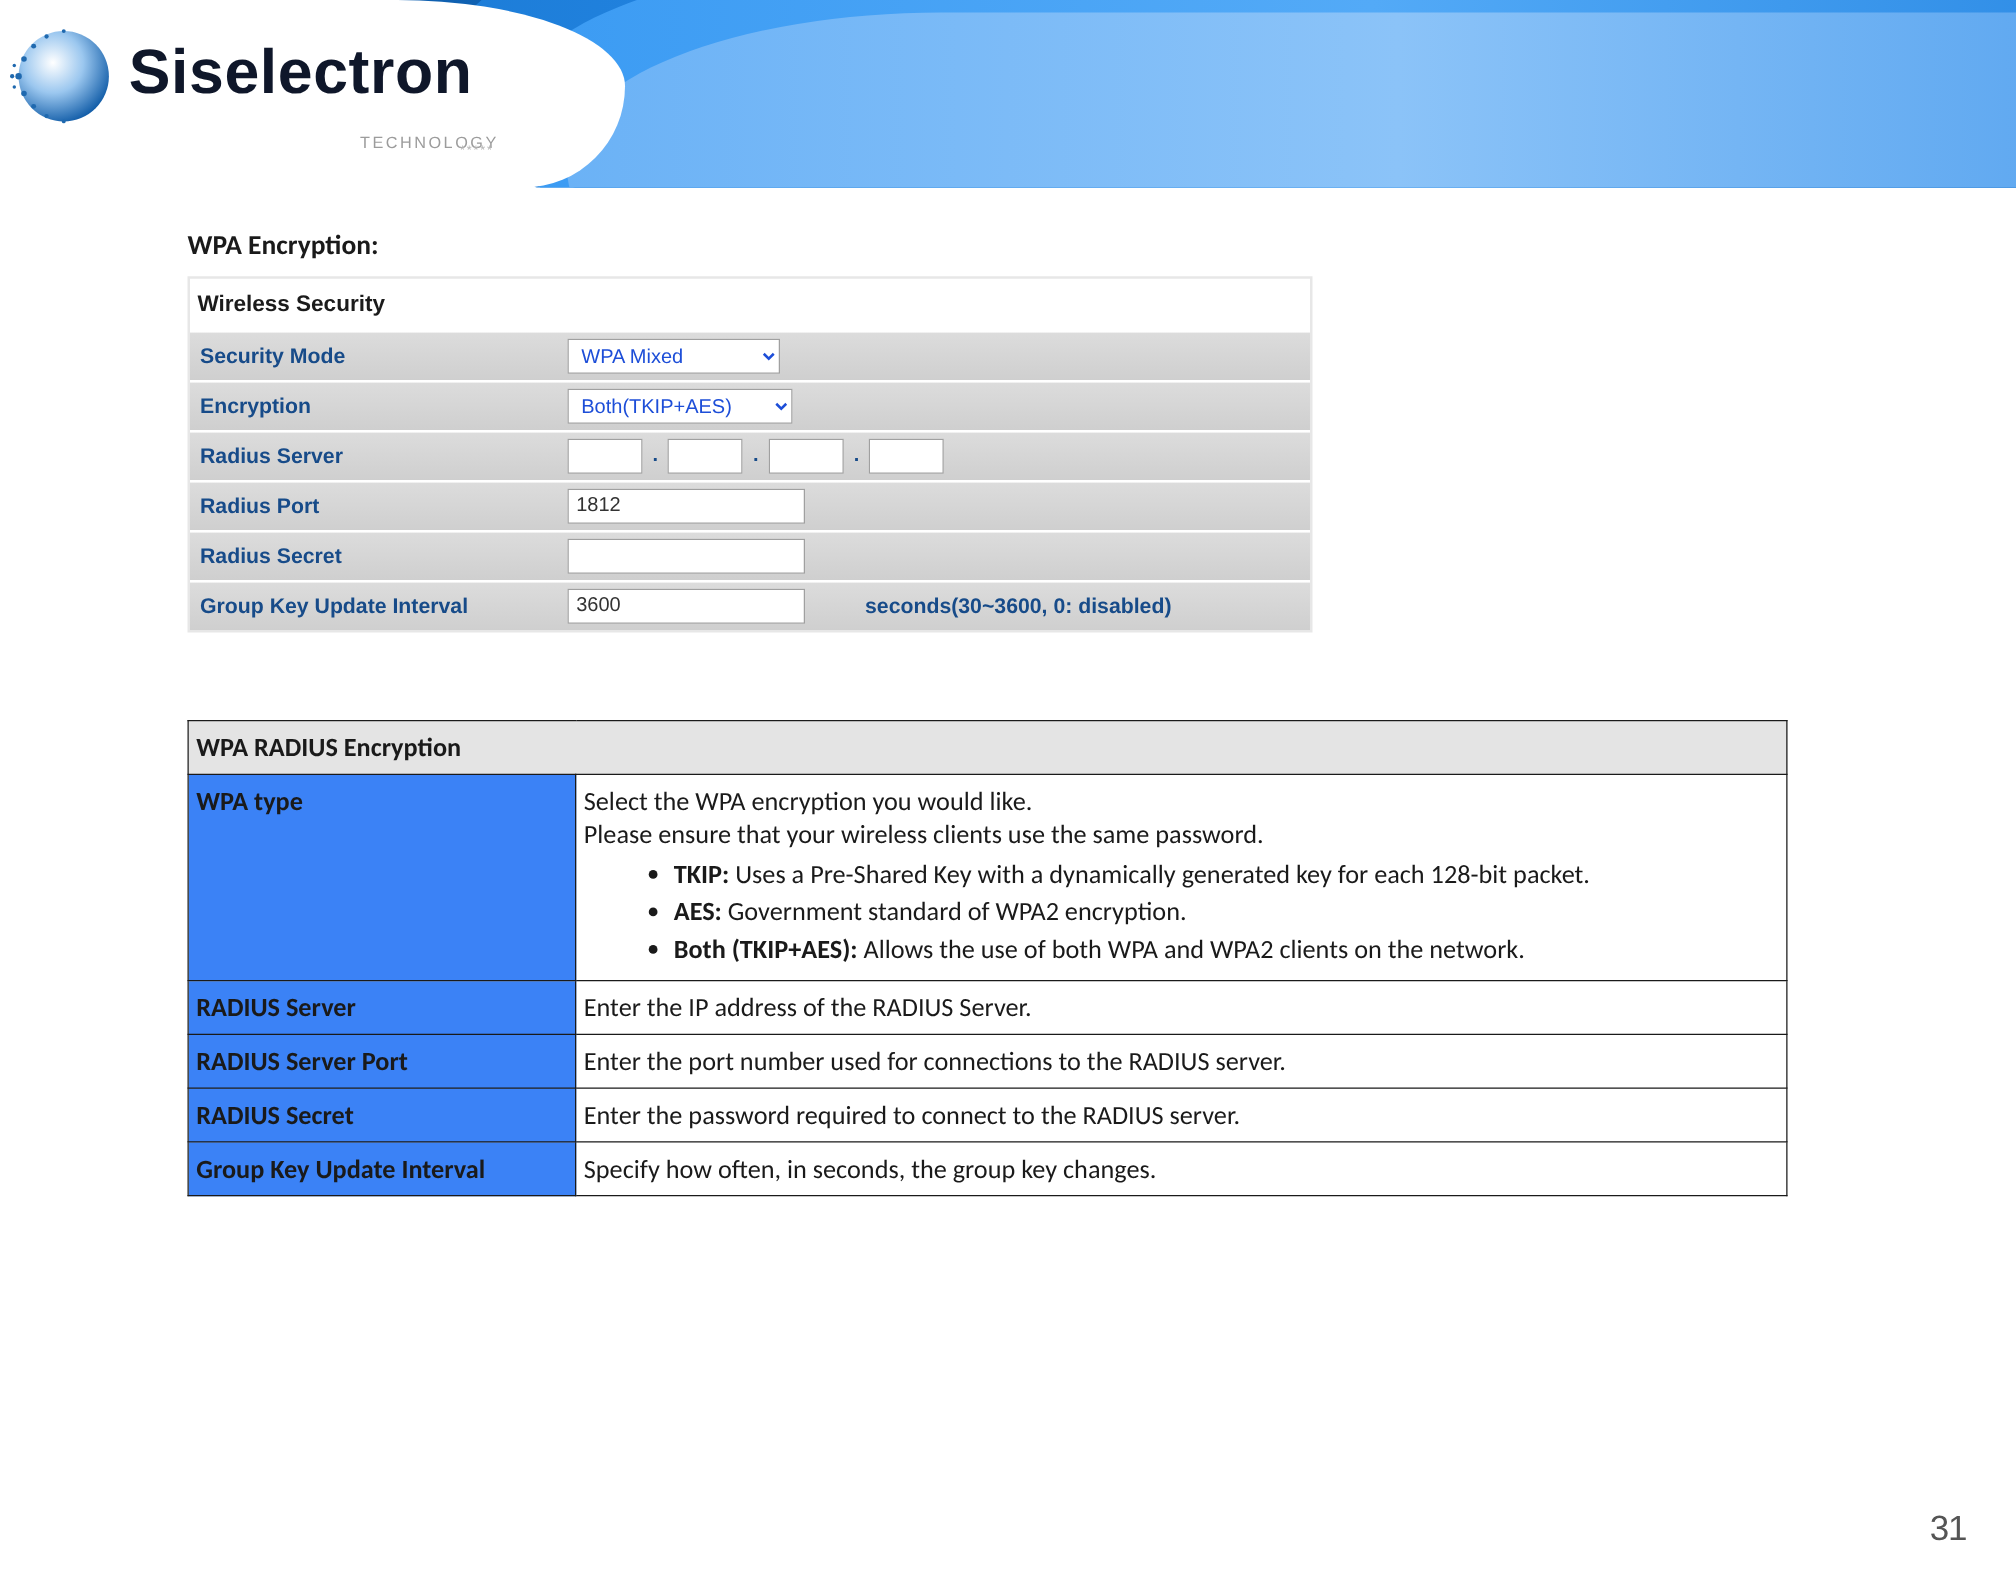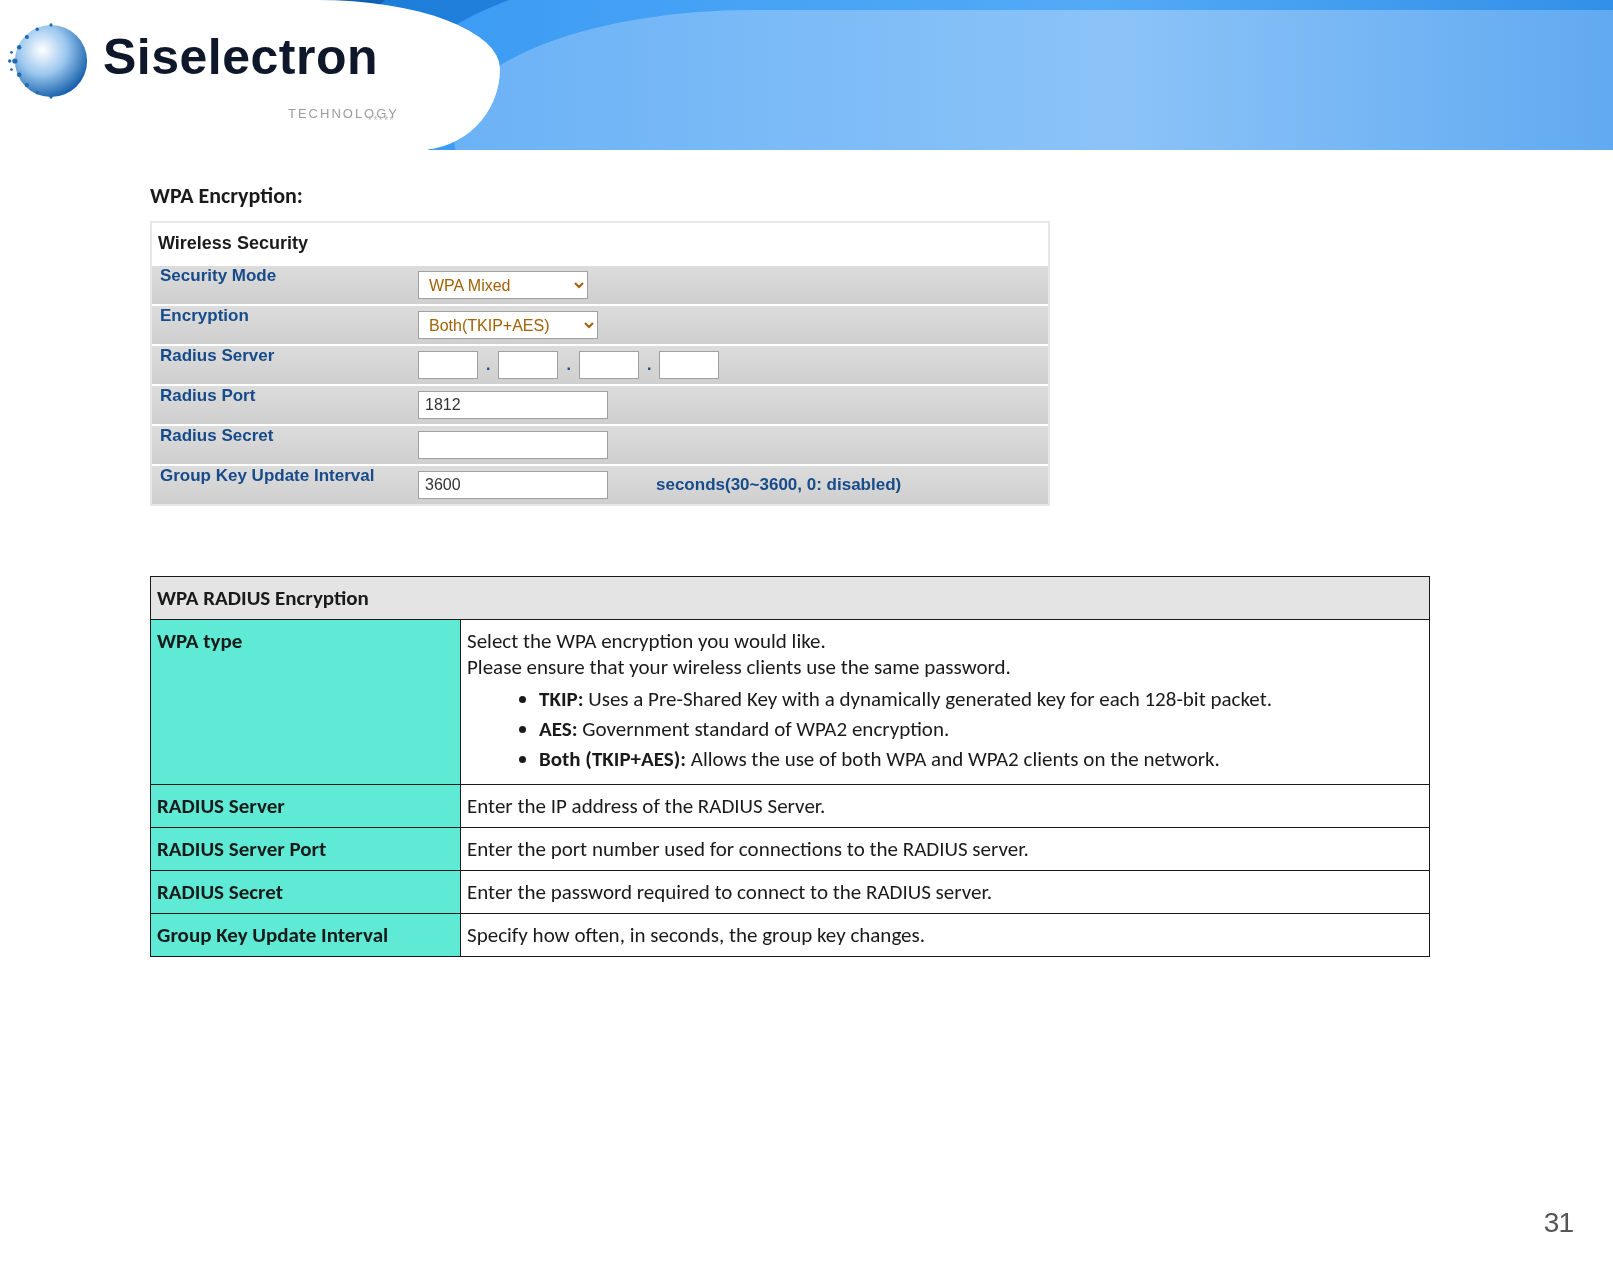--- a/index.html
+++ b/index.html
@@ -107,42 +107,44 @@
   }
   .cfg-caption{
     font-weight:700;
     font-size:18px;
     color:#1b1b1b;
     padding:10px 4px 10px 6px;
     background:#fff;
   }
   .cfg-row{
     display:flex;
+    align-items:center;
     background:linear-gradient(#dcdcdc,#cfcfcf);
     min-height:38px;
     border-top:2px solid #ffffff;
+    gap:36px;
   }
   .cfg-label{
     width:258px;
     flex:0 0 258px;
     padding-left:8px;
     color:#174b89;
     font-weight:700;
     font-size:17px;
   }
   .cfg-field{
     flex:1 1 auto;
     display:flex;
     align-items:center;
     gap:8px;
     padding-right:6px;
   }
   .cfg-select{
     font-size:16px;
-    color:#a16207;
+    color:#1d4ed8;
     background:#fff;
     border:1px solid #a0a0a0;
     height:28px;
     padding:0 6px;
   }
   .cfg-select.sm{width:170px;}
   .cfg-select.md{width:180px;}
   .cfg-input{
     font-size:16px;
     color:#333;
@@ -175,21 +177,21 @@
     padding:8px 6px;
     vertical-align:top;
     text-align:left;
   }
   table.explain th.hdr{
     background:#e4e4e4;
     font-weight:700;
   }
   col.c1{width:310px;}
   .rowhead{
-    background:#5eead4;
+    background:#3b82f6;
     font-weight:700;
   }
   ul.bullets{
     margin:6px 0 0 0;
     padding-left:72px;
   }
   ul.bullets li{
     margin:0 0 4px 0;
     list-style:disc;
   }

